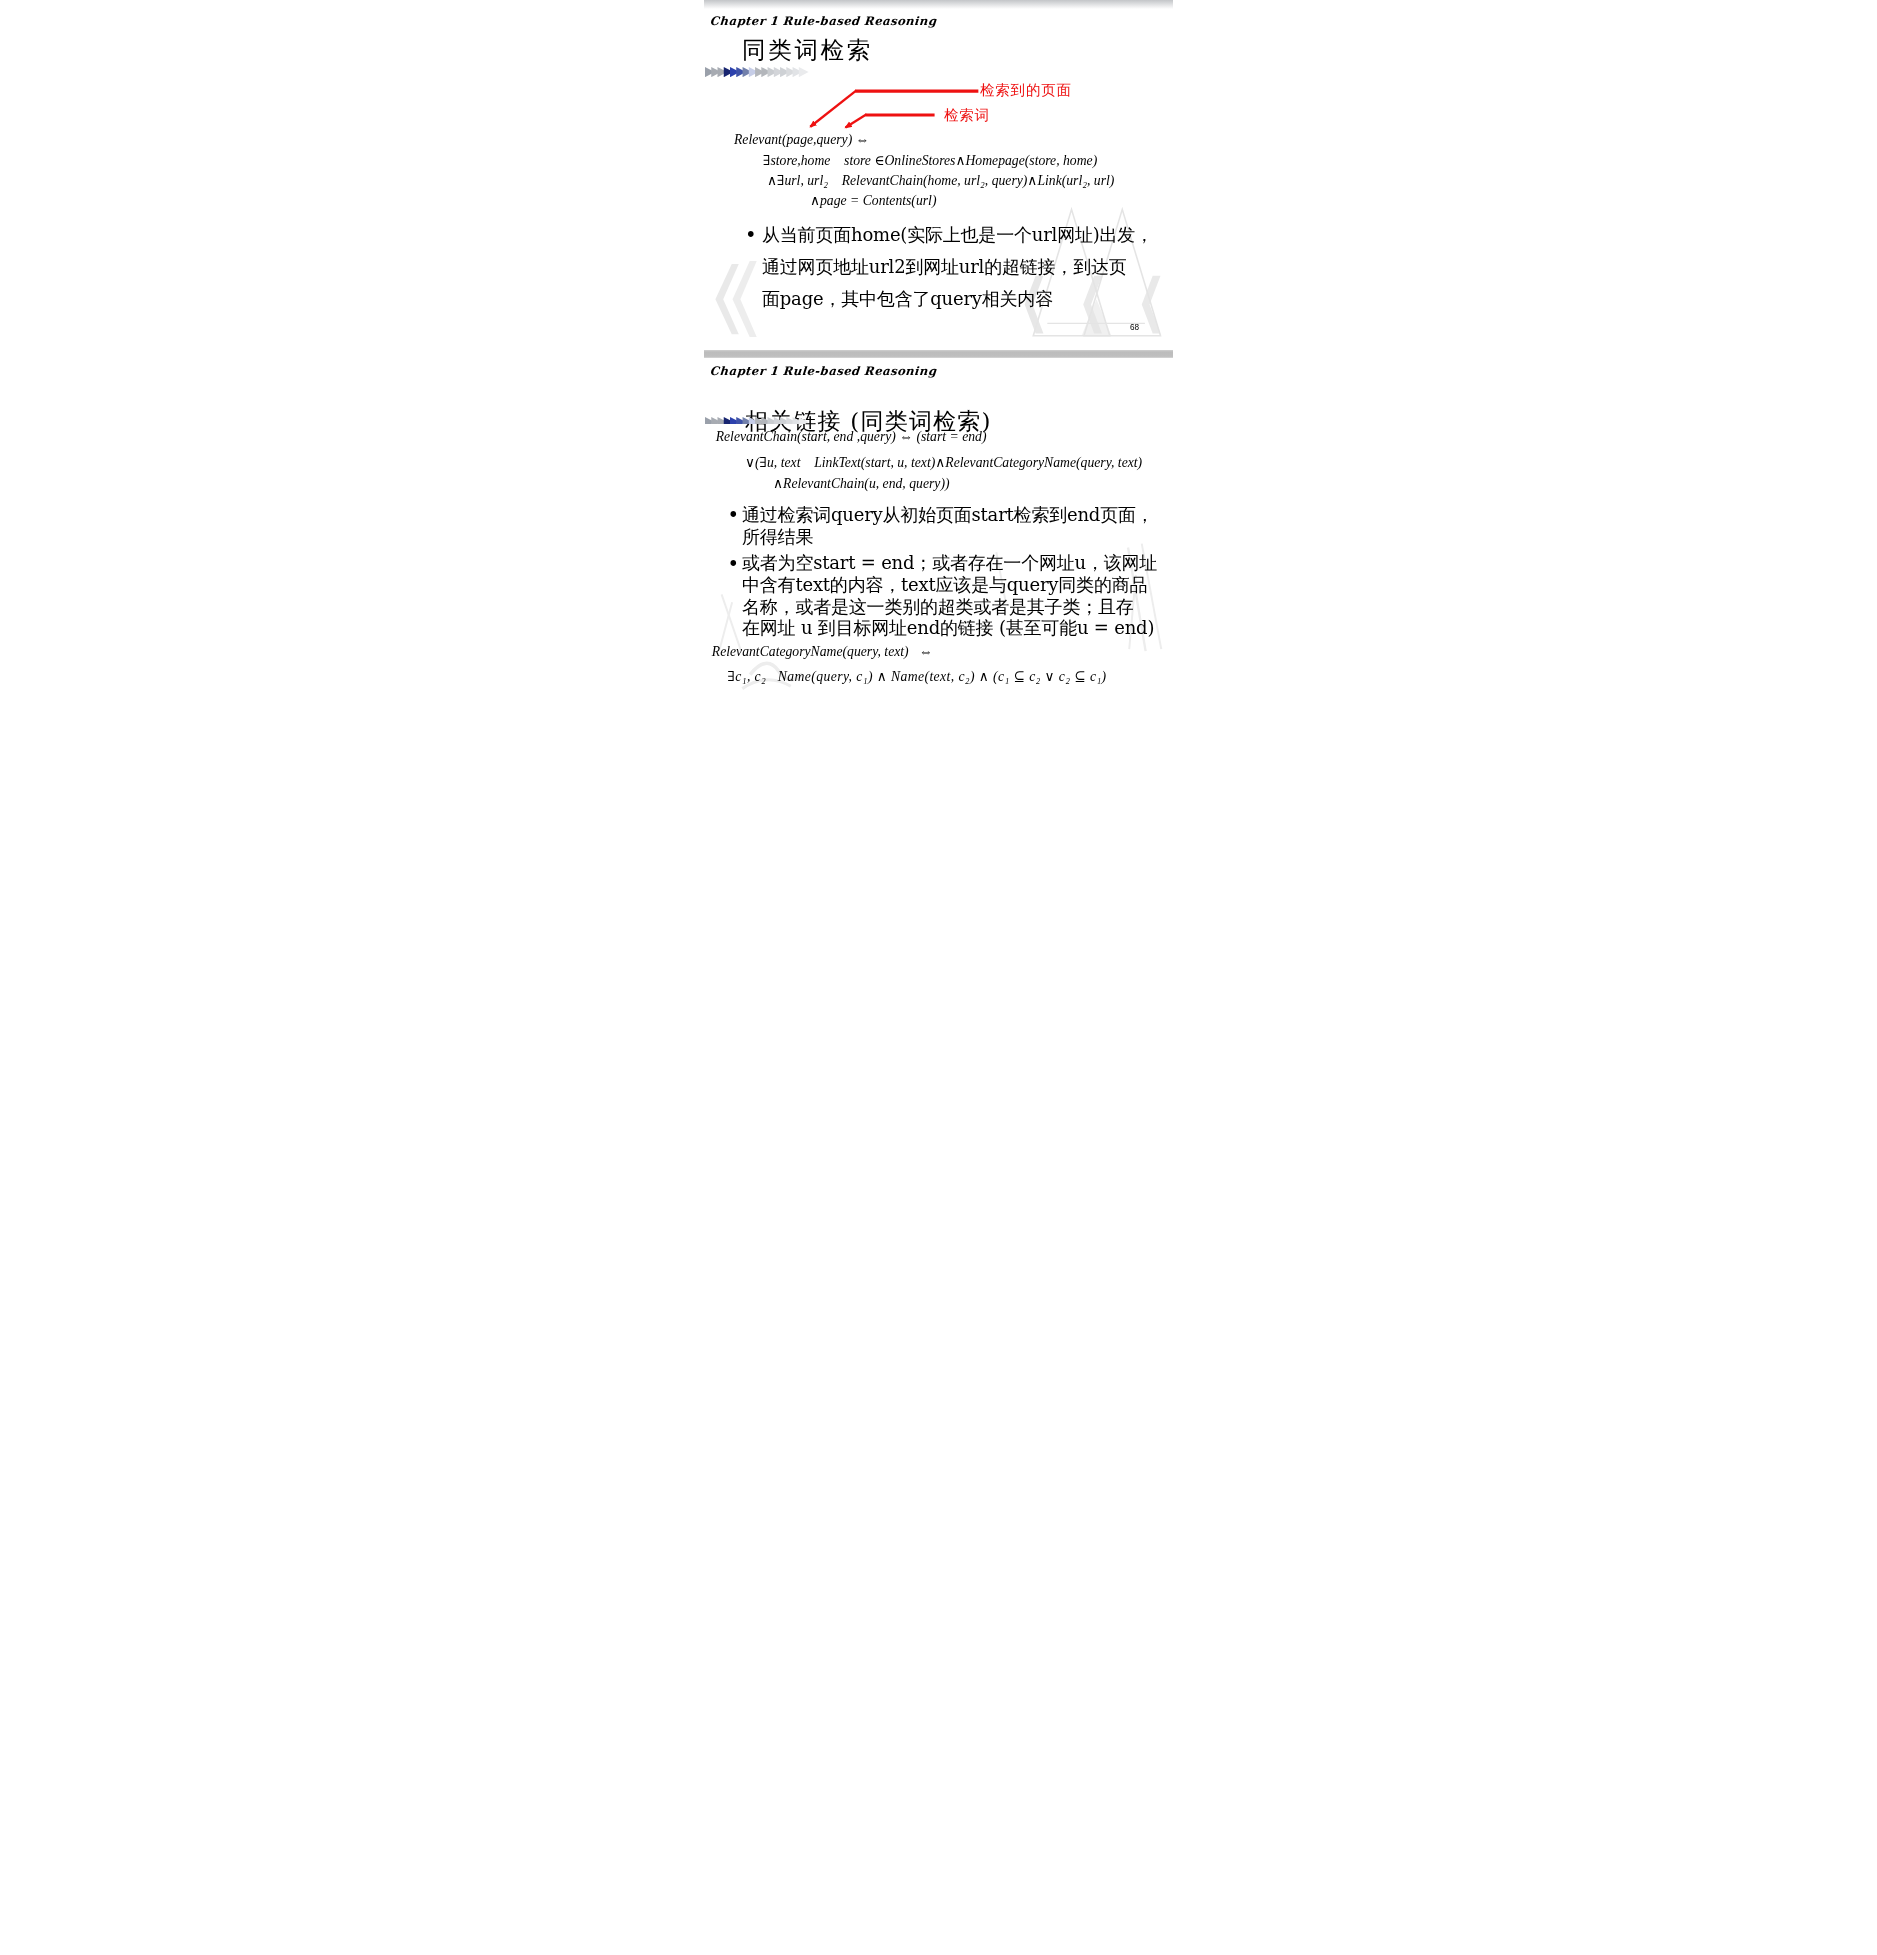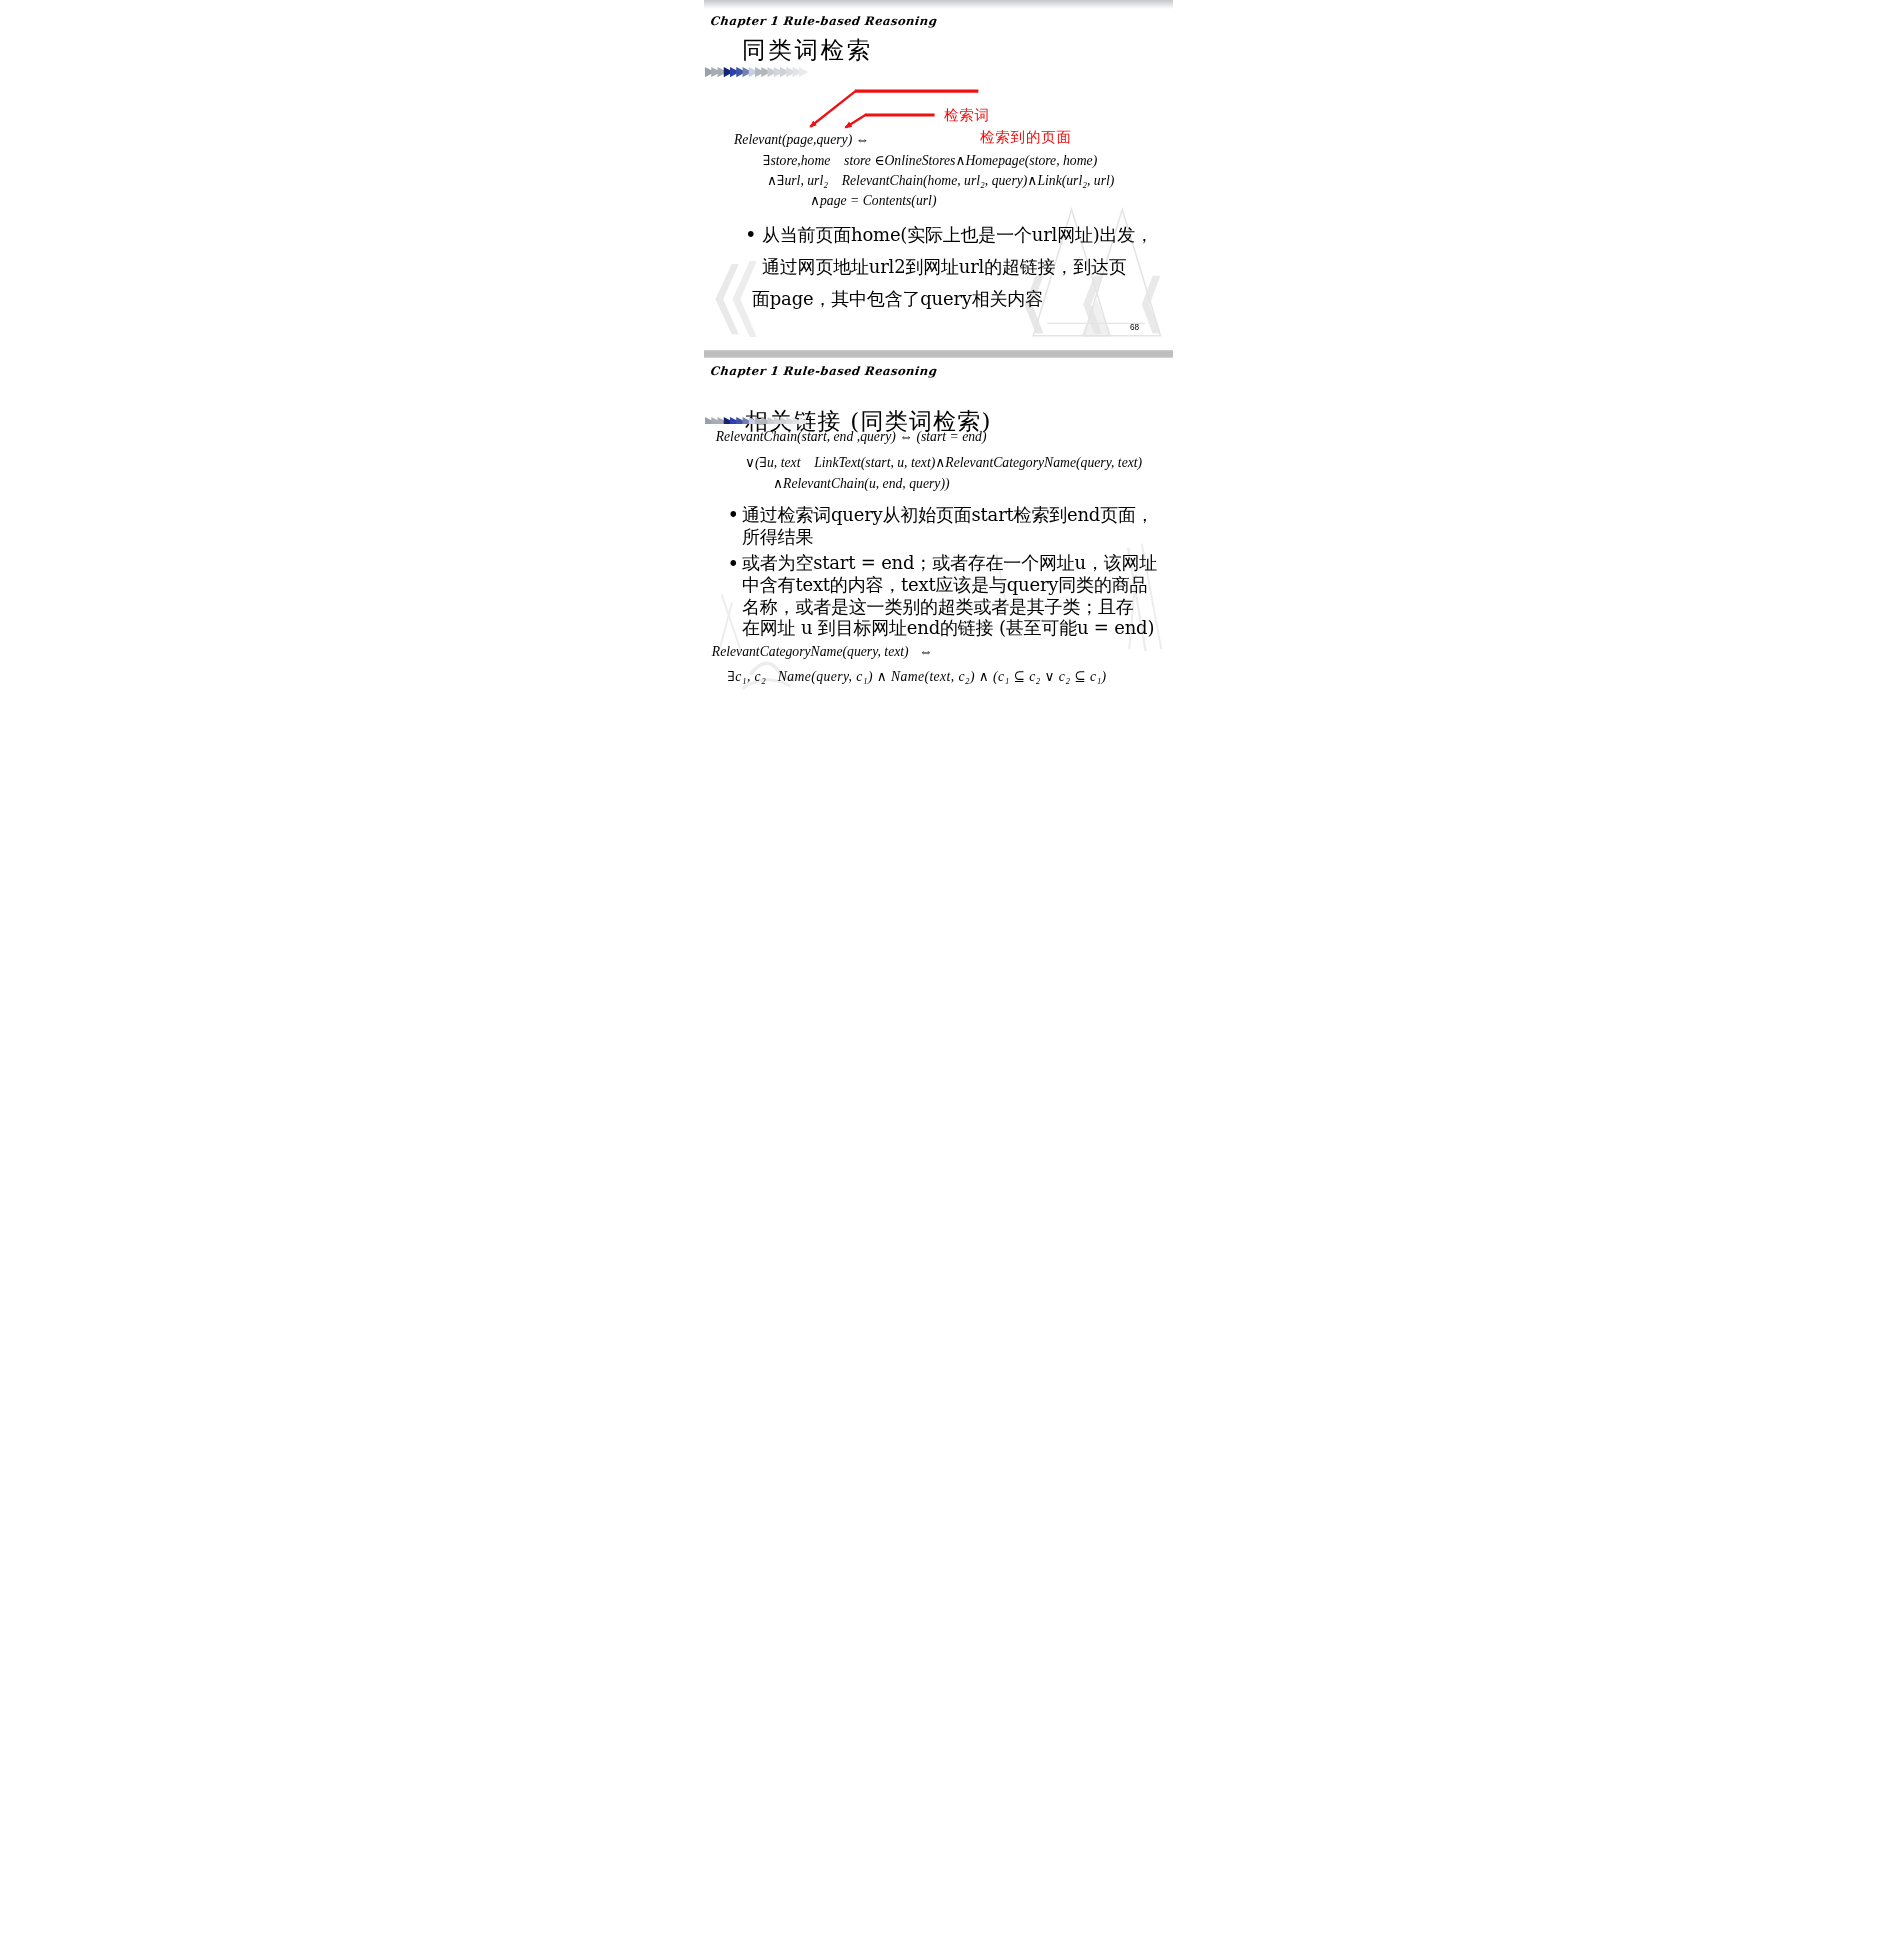--- a/index.html
+++ b/index.html
@@ -95,21 +95,21 @@
     <svg class="abs" style="left:316px;top:206px;" width="153" height="134" viewBox="0 0 392 342">
       <polygon class="wm-stroke" stroke-width="4" points="132,8 34,332 230,332"></polygon>
       <polygon class="wm-stroke" stroke-width="4" points="262,8 164,332 360,332"></polygon>
       <line class="wm-stroke" stroke-width="3" x1="70" y1="300" x2="320" y2="300"></line>
       <polygon class="wm-fill" points="40,178 12,252 40,326 60,326 32,252 60,178" opacity="0.9"></polygon>
       <polygon class="wm-fill" points="190,178 162,252 190,326 210,326 182,252 210,178" opacity="0.8"></polygon>
       <polygon class="wm-fill" points="340,178 312,252 340,326 360,326 332,252 360,178" opacity="0.8"></polygon>
       <polygon class="wm-fill" points="196,238 158,332 234,332" opacity="0.55"></polygon>
     </svg>
 
-    <div class="abs callout" style="left:276px;top:81px;margin-top:47px;">检索到的页面</div>
+    <div class="abs callout" style="left:276px;top:81px;">检索到的页面</div>
     <div class="abs callout" style="left:240px;top:106px;">检索词</div>
 
     <svg class="abs" style="left:0;top:0;" width="469" height="350" viewBox="0 0 1200 895">
       <defs>
         <marker id="ah" markerUnits="userSpaceOnUse" markerWidth="26" markerHeight="22" refX="16" refY="8" orient="auto">
           <path class="ah" d="M0,0 L19,8 L0,16 Z"></path>
         </marker>
       </defs>
       <line class="rl thick" x1="702" y1="233" x2="387" y2="233"></line>
       <line class="rl diag" x1="390" y1="231" x2="272" y2="324" marker-end="url(#ah)"></line>
@@ -118,21 +118,21 @@
     </svg>
 
     <div class="abs formula" style="left:30px;top:132px;">Relevant(page,query) ⇔</div>
     <div class="abs formula" style="left:59px;top:153px;">∃store,home    store ∈OnlineStores∧Homepage(store, home)</div>
     <div class="abs formula" style="left:63px;top:173px;">∧∃url, url₂    RelevantChain(home, url₂, query)∧Link(url₂, url)</div>
     <div class="abs formula" style="left:106px;top:193px;">∧page = Contents(url)</div>
 
     <span class="abs dot" style="left:41px;top:226px;">•</span>
     <div class="abs cjk-line" style="left:58px;top:224px;">从当前页面home(实际上也是一个url网址)出发，</div>
     <div class="abs cjk-line" style="left:58px;top:256px;">通过网页地址url2到网址url的超链接，到达页</div>
-    <div class="abs cjk-line" style="left:48px;top:288px;">面page，其中包含了query相关内容</div>
+    <div class="abs cjk-line" style="left:58px;top:288px;">面page，其中包含了query相关内容</div>
 
     <div class="abs page-num" style="left:426px;top:323px;">68</div>
   </section>
 
   <div class="abs divider"></div>
 
   <section>
 
     <div class="abs script-header" style="left:5.9px;top:364px;">Chapter 1 Rule-based Reasoning</div>
 

